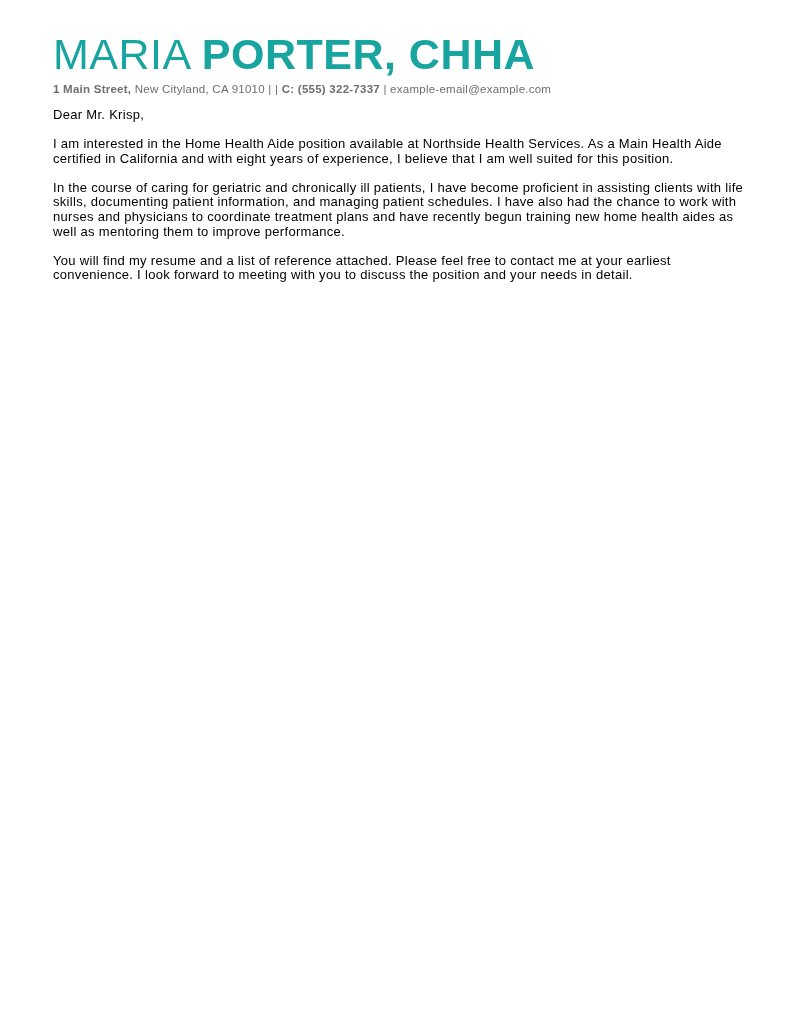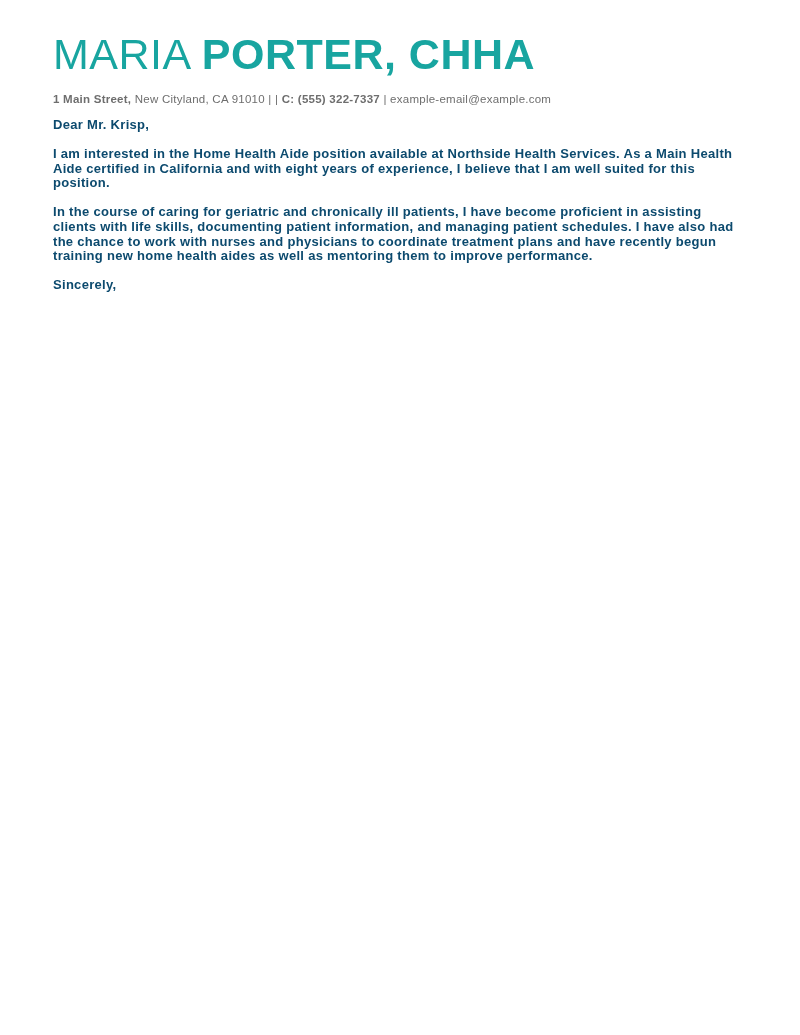--- a/index.html
+++ b/index.html
@@ -28,39 +28,38 @@
     letter-spacing: 0.5px;
     white-space: nowrap;
   }
   .name-first {
     font-weight: 400;
   }
   .name-rest {
     font-weight: 700;
   }
   .contact-line {
-    margin-top: 17px;
+    margin-top: 7px;
     font-size: 11.5px;
     line-height: 14px;
     color: #6e6e6e;
     letter-spacing: 0.25px;
     white-space: nowrap;
   }
   .contact-line .semibold {
     font-weight: 700;
   }
   
   .letter {
     margin-top: 12px;
     width: 692px;
     font-size: 13px;
     line-height: 14.6px;
-    color: #0c4a6e;
+    color: #000000;
     letter-spacing: 0.3px;
-    font-weight: bold;
   }
   .letter p {
     margin: 0 0 14.5px 0;
   }
   .salutation {
     margin-bottom: 14.5px;
   }
   .closing {
     margin-top: 0;
   }
@@ -84,16 +83,16 @@
     <span>|  |</span>
     <span class="semibold">C: (555) 322-7337</span>
     <span>|</span>
     <span>example-email@example.com</span>
   </div>
 
   <div class="letter">
     <p class="salutation">Dear Mr. Krisp,</p>
     <p>I am interested in the Home Health Aide position available at Northside Health Services. As a Main Health Aide certified in California and with eight years of experience, I believe that I am well suited for this position.</p>
     <p>In the course of caring for geriatric and chronically ill patients, I have become proficient in assisting clients with life skills, documenting patient information, and managing patient schedules. I have also had the chance to work with nurses and physicians to coordinate treatment plans and have recently begun training new home health aides as well as mentoring them to improve performance.</p>
-    <p class="closing">Sincerely,</p>
+    <p>You will find my resume and a list of reference attached. Please feel free to contact me at your earliest convenience. I look forward to meeting with you to discuss the position and your needs in detail.</p>
   </div>
 
 </div>
 
 </body></html>

